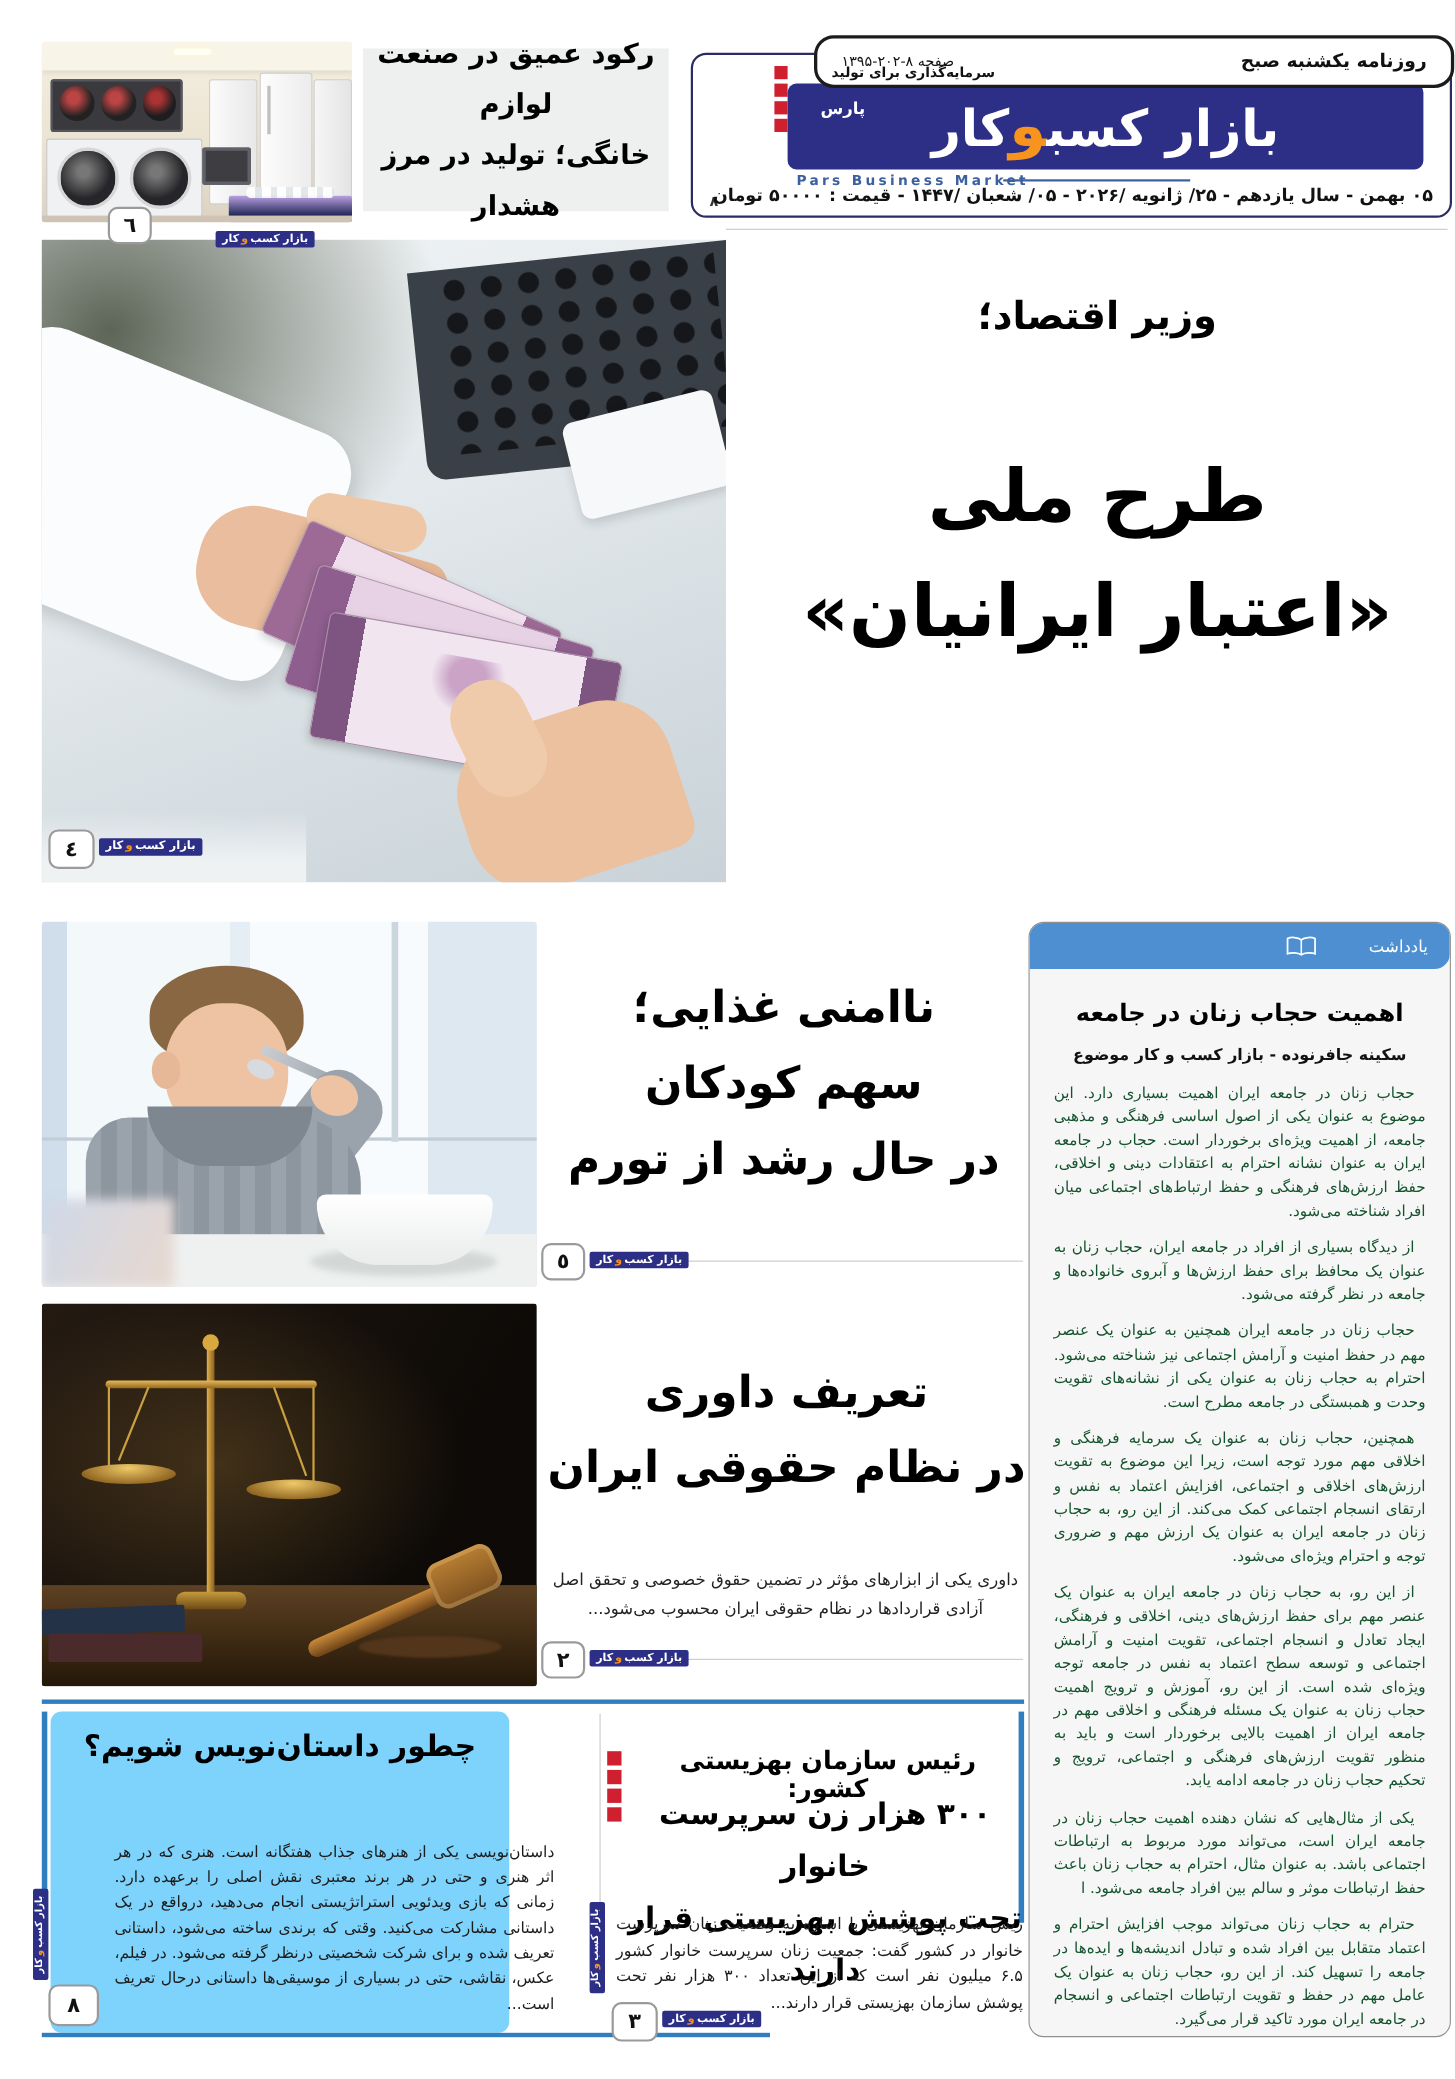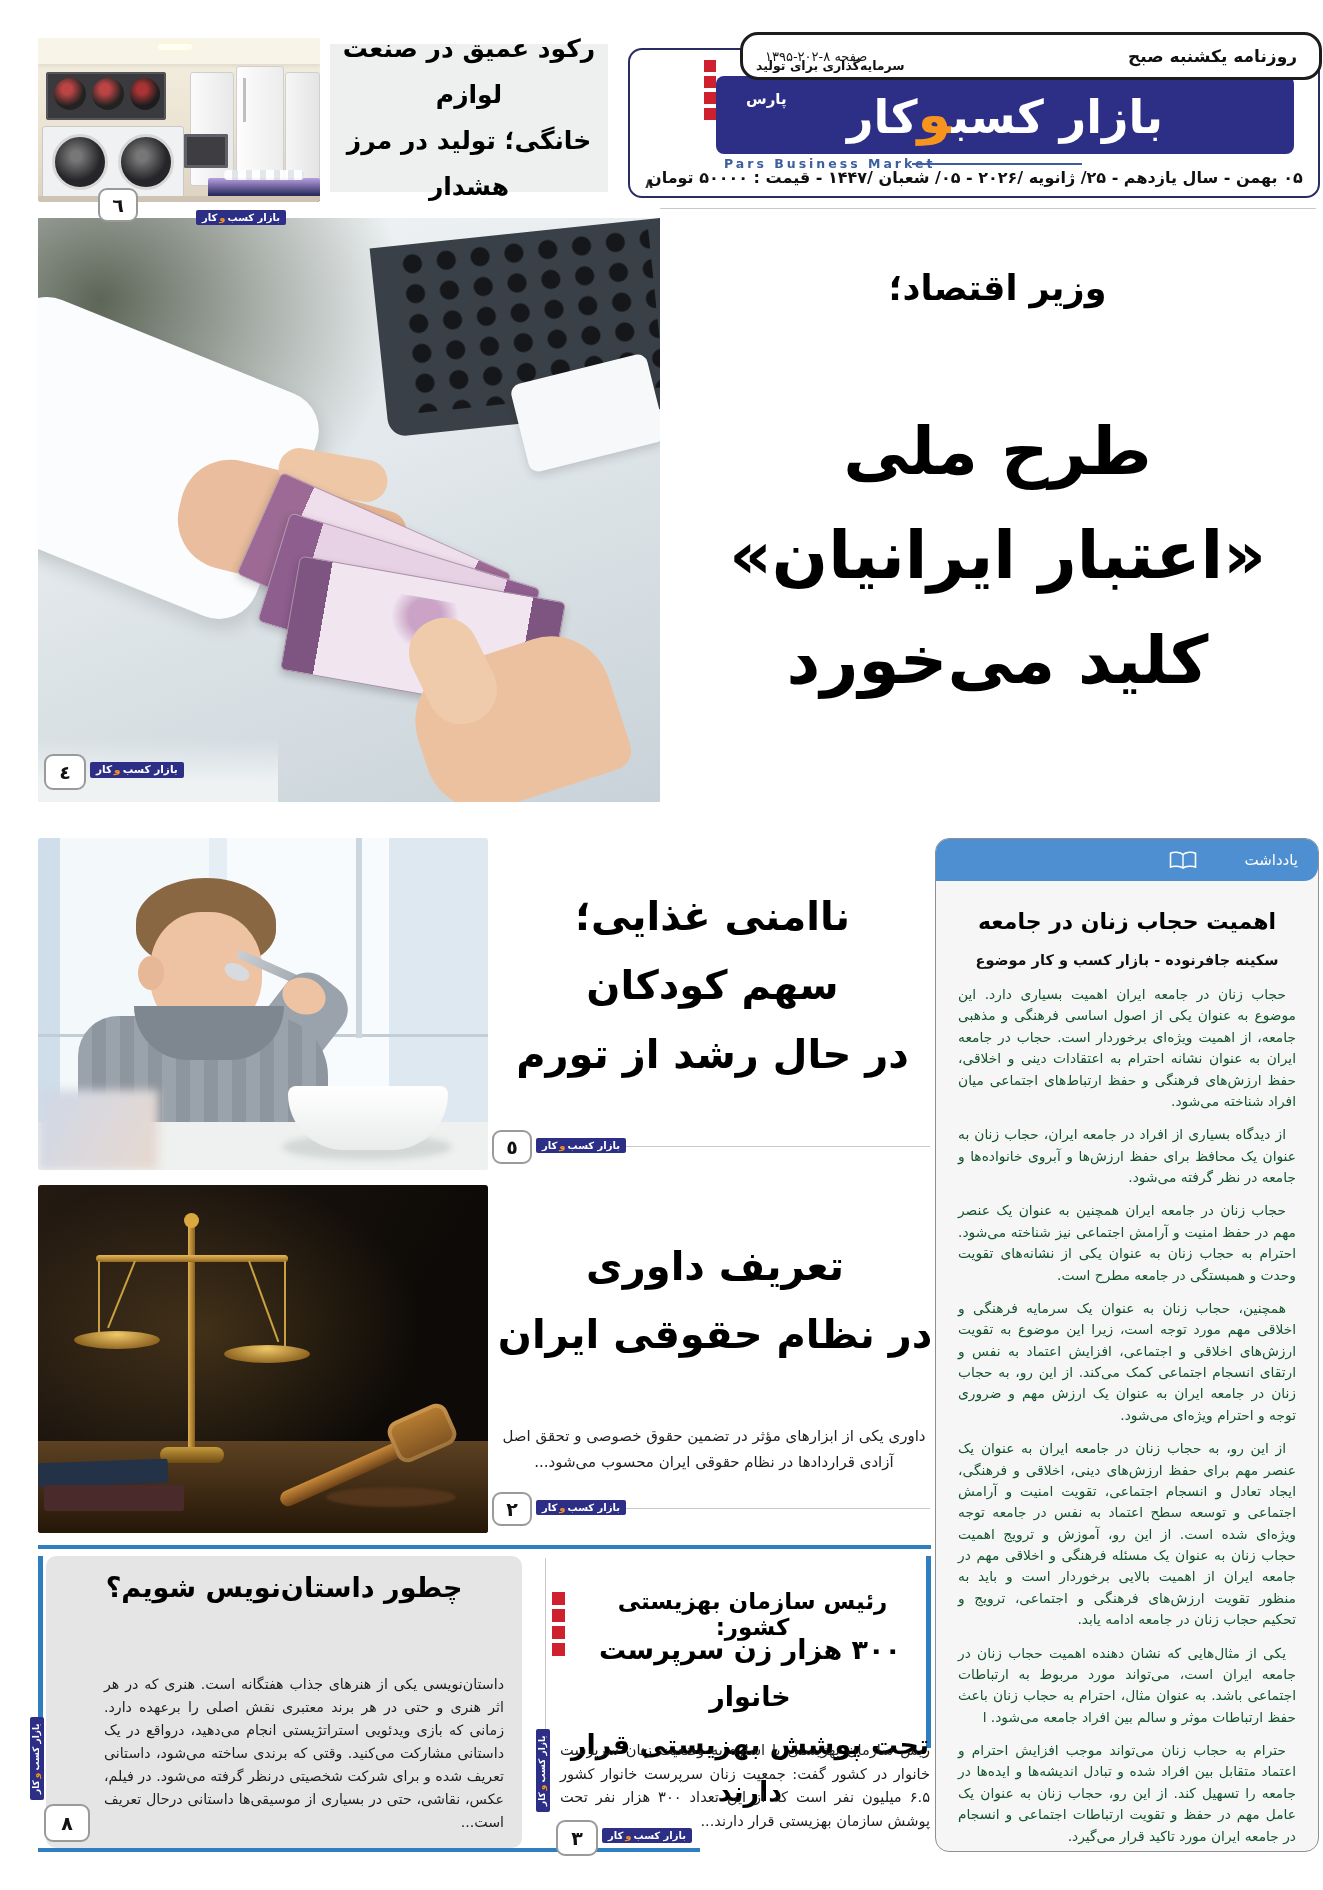--- a/index.html
+++ b/index.html
@@ -141,21 +141,20 @@
     <span>بازار کسب</span>
       <span class="amp">و</span>
       <span>کار</span>
   </span>
 
   <div class="story-col" style="left:675px;top:268px;width:645px;">
     <div class="kicker" style="font-size:35px;margin-bottom:92px;">وزیر اقتصاد؛</div>
     <div class="headline-xl" style="font-size:66px;line-height:1.58;">
       <div>طرح ملی</div>
       <div>«اعتبار ایرانیان»</div>
-      <div>کلید می‌خورد</div>
     </div>
   </div>
 
   <div class="notebox" style="left:935px;top:838px;width:382px;height:1012px;">
     <div class="bar">
       <span class="tab">یادداشت</span>
       <span style="display:inline-flex;">
         <svg width="30" height="19" viewBox="0 0 30 19" aria-hidden="true">
           <path d="M15 3.5 C12 0.8 5.5 0.8 2.5 2.2 L2.5 16 C5.5 14.8 12 14.8 15 17 C18 14.8 24.5 14.8 27.5 16 L27.5 2.2 C24.5 0.8 18 0.8 15 3.5 Z" fill="none" stroke="#ffffff" stroke-width="1.6"></path>
           <path d="M15 3.5 L15 17" stroke="#ffffff" stroke-width="1.4"></path>
@@ -242,21 +241,21 @@
   <span class="mlogo abs" style="left:536px;top:1500px;font-size:10px;">
     <span>بازار کسب</span>
       <span class="amp">و</span>
       <span>کار</span>
   </span>
   <div class="hairline" style="left:618px;top:1508px;width:312px;height:1px;"></div>
 
   <div class="rule-blue" style="left:38px;top:1545px;width:893px;height:4px;"></div>
   <div class="rule-blue" style="left:38px;top:1556px;width:5px;height:206px;"></div>
 
-  <div class="abs" style="left:46px;top:1556px;width:476px;height:292px;background:#e5e5e5;border-radius:10px;">
+  <div class="abs" style="left:46px;top:1556px;width:417px;height:292px;background:#7dd3fc;border-radius:10px;">
     <div class="headline-xl" style="position:absolute;left:0;top:16px;width:100%;font-size:27px;">چطور داستان‌نویس شویم؟</div>
     <div style="position:absolute;left:58px;bottom:14px;width:400px;font-size:14.2px;line-height:1.62;text-align:justify;color:#1c1c1c;">داستان‌نویسی یکی از هنرهای جذاب هفتگانه است. هنری که در هر اثر هنری و حتی در هر برند معتبری نقش اصلی را برعهده دارد. زمانی که بازی ویدئویی استراتژیستی انجام می‌دهید، درواقع در یک داستانی مشارکت می‌کنید. وقتی که برندی ساخته می‌شود، داستانی تعریف شده و برای شرکت شخصیتی درنظر گرفته می‌شود. در فیلم، عکس، نقاشی، حتی در بسیاری از موسیقی‌ها داستانی درحال تعریف است...</div>
   </div>
 
   <div class="abs" style="left:30px;top:1800px;width:0;height:0;">
     <span class="mlogo vstrip" style="font-size:9px;left:0;top:0;">
       <span>بازار کسب</span>
         <span class="amp">و</span>
         <span>کار</span>
     </span>

